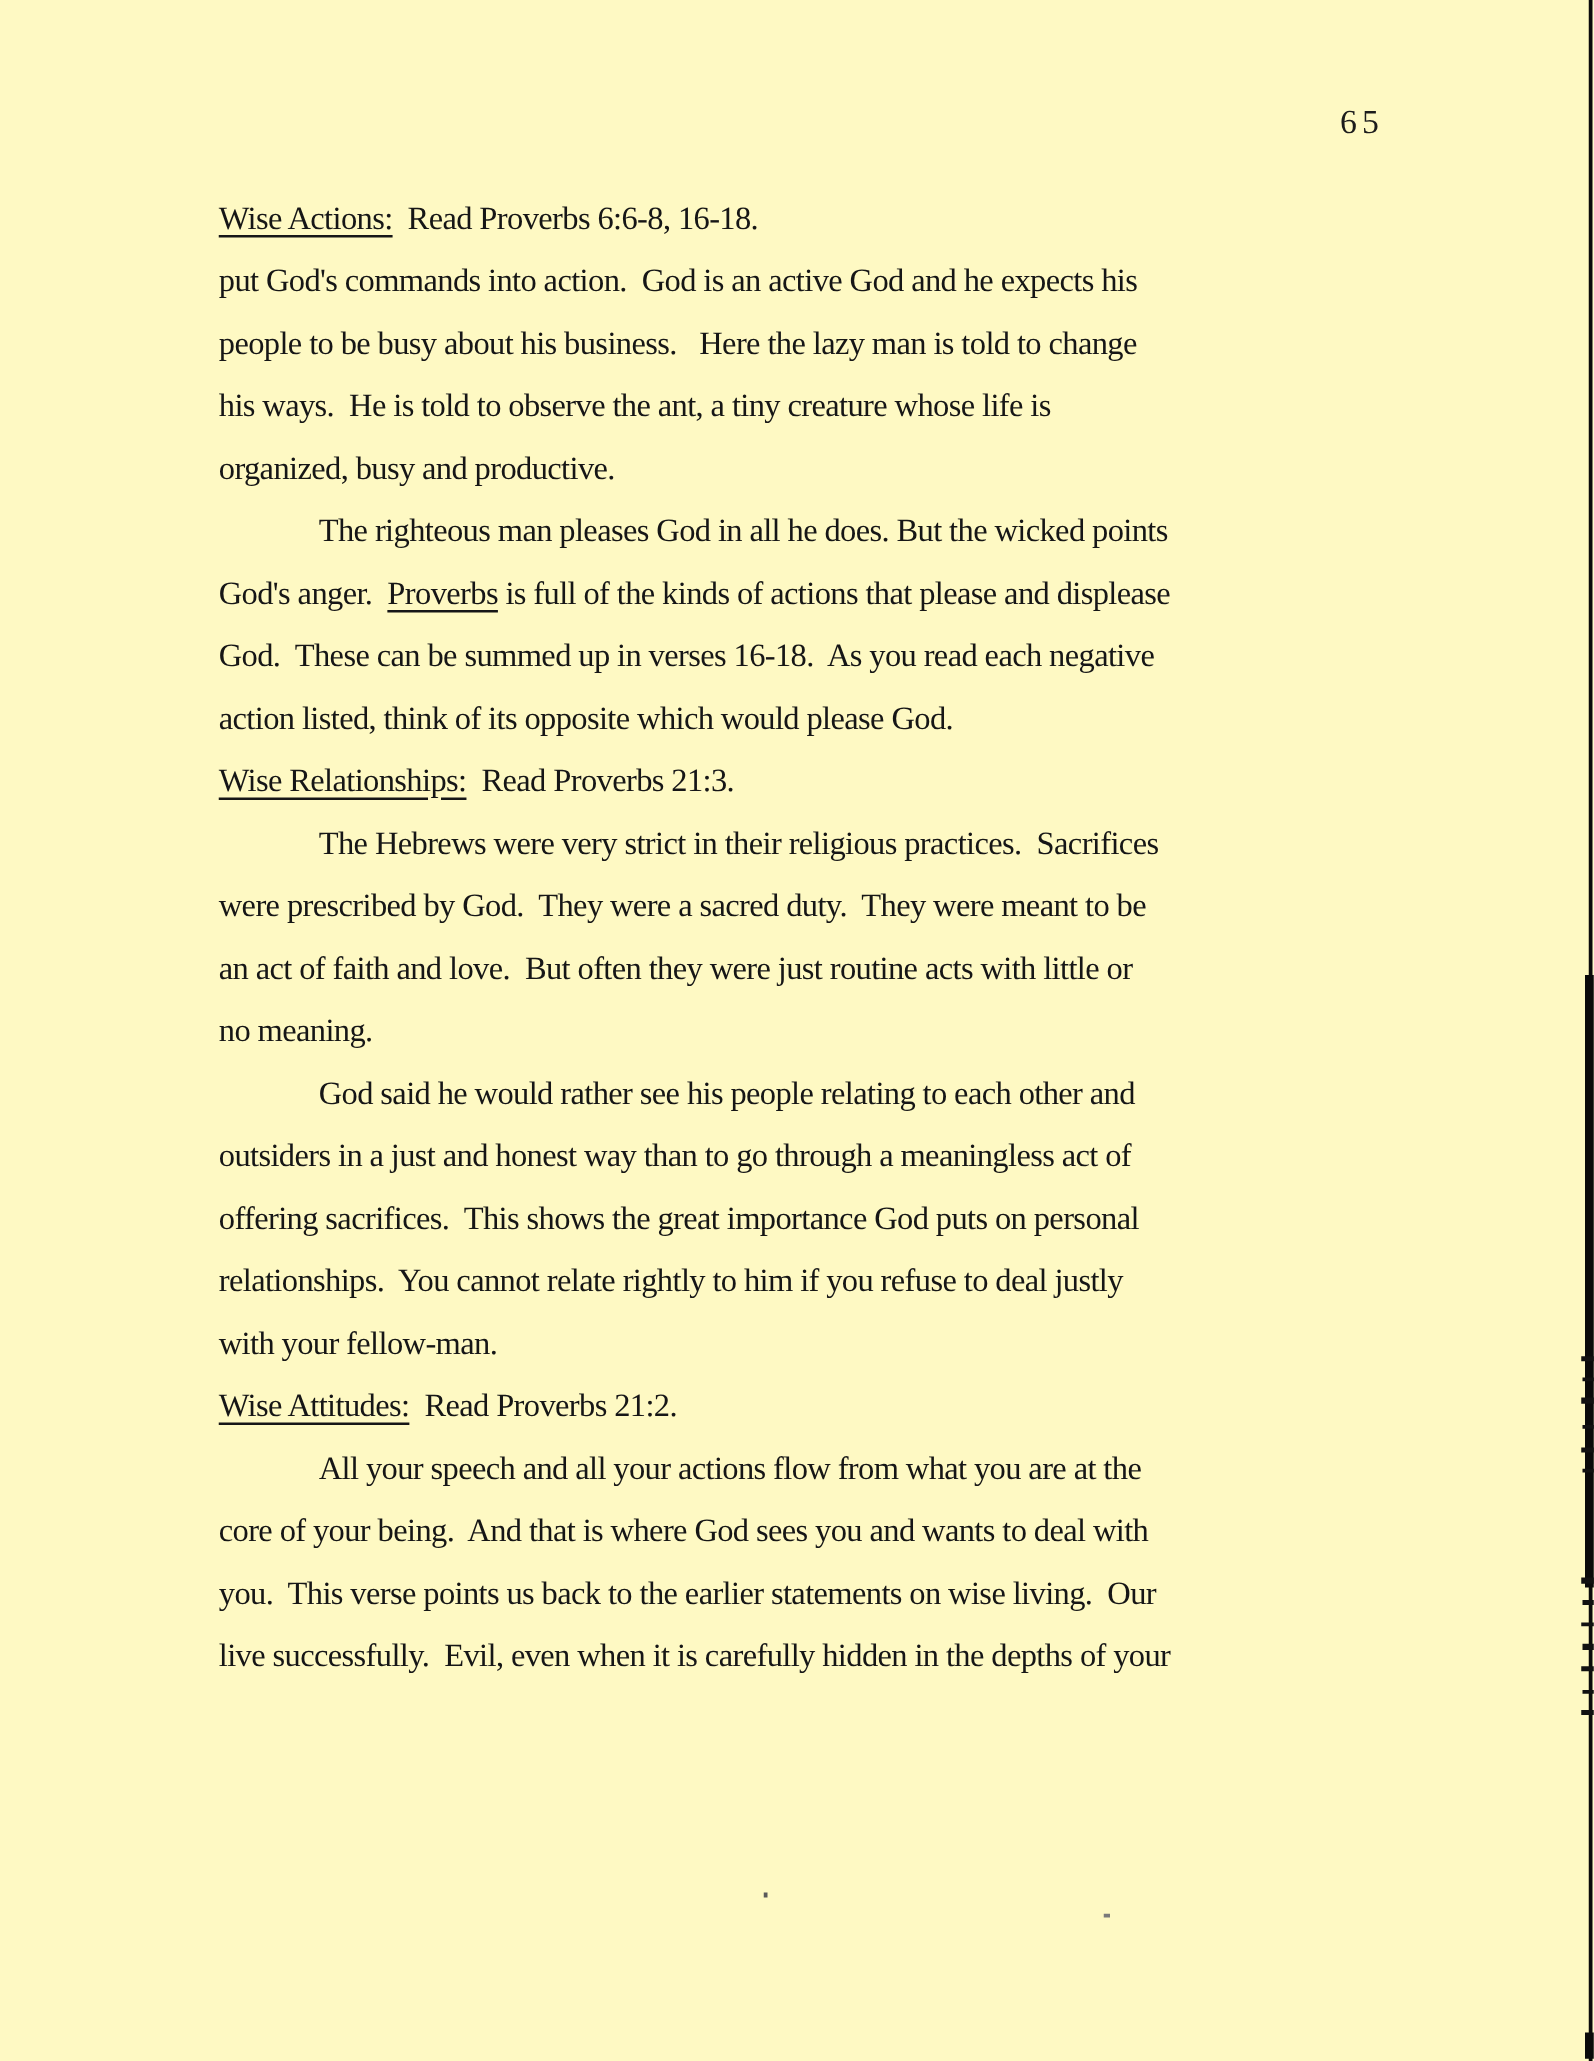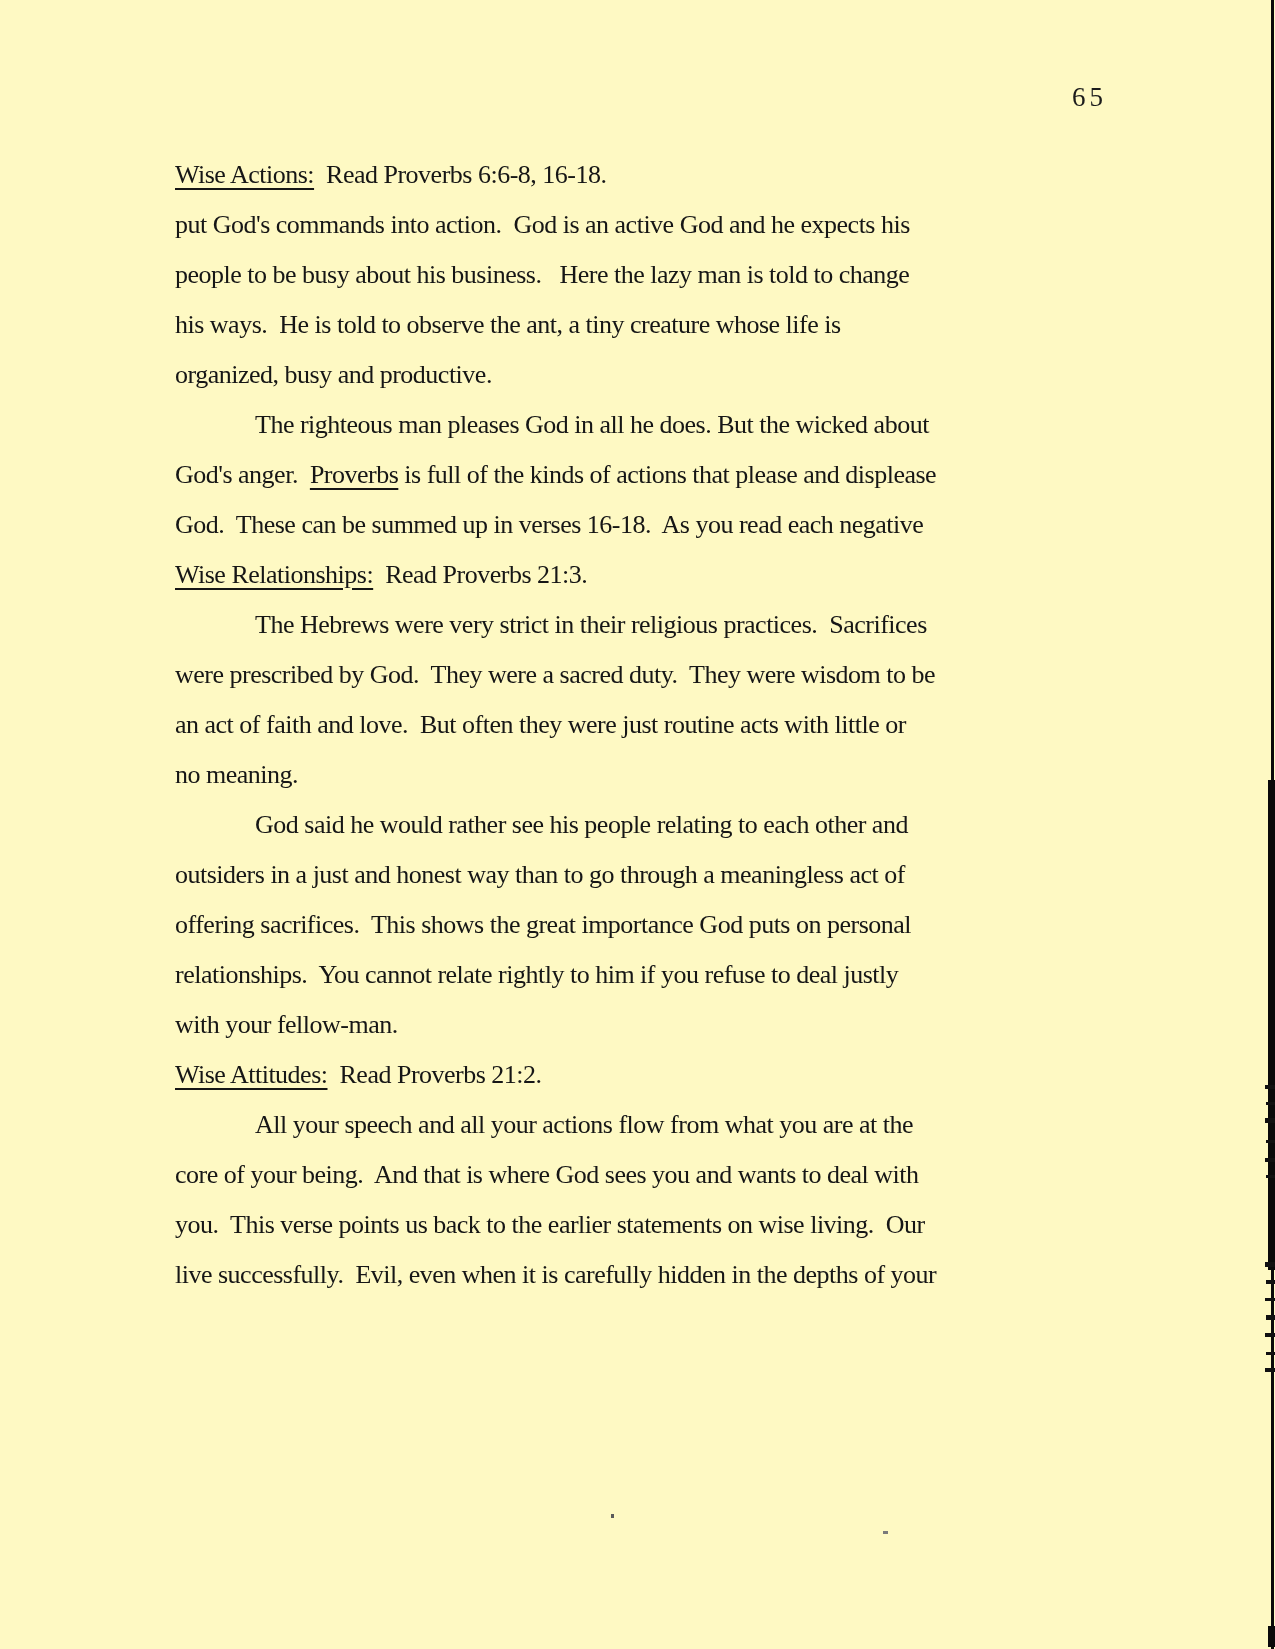--- a/index.html
+++ b/index.html
@@ -61,26 +61,27 @@
 
 <div class="page">
   <div class="page-number">65</div>
 
   <div class="text-block" id="lines-root">
       <div class="line"><span class="seg-underline">Wise Actions:</span><span>  Read Proverbs 6:6-8, 16-18.</span></div>
       <div class="line"><span>put God's commands into action.  God is an active God and he expects his</span></div>
       <div class="line"><span>people to be busy about his business.   Here the lazy man is told to change</span></div>
       <div class="line"><span>his ways.  He is told to observe the ant, a tiny creature whose life is</span></div>
       <div class="line"><span>organized, busy and productive.</span></div>
-      <div class="line indent"><span>The righteous man pleases God in all he does. But the wicked about</span></div>
+      <div class="line indent"><span>The righteous man pleases God in all he does. But the wicked points</span></div>
       <div class="line"><span>God's anger.  </span><span class="seg-underline">Proverbs</span><span> is full of the kinds of actions that please and displease</span></div>
       <div class="line"><span>God.  These can be summed up in verses 16-18.  As you read each negative</span></div>
+      <div class="line"><span>action listed, think of its opposite which would please God.</span></div>
       <div class="line"><span class="seg-underline">Wise Relationships:</span><span>  Read Proverbs 21:3.</span></div>
       <div class="line indent"><span>The Hebrews were very strict in their religious practices.  Sacrifices</span></div>
-      <div class="line"><span>were prescribed by God.  They were a sacred duty.  They were wisdom to be</span></div>
+      <div class="line"><span>were prescribed by God.  They were a sacred duty.  They were meant to be</span></div>
       <div class="line"><span>an act of faith and love.  But often they were just routine acts with little or</span></div>
       <div class="line"><span>no meaning.</span></div>
       <div class="line indent"><span>God said he would rather see his people relating to each other and</span></div>
       <div class="line"><span>outsiders in a just and honest way than to go through a meaningless act of</span></div>
       <div class="line"><span>offering sacrifices.  This shows the great importance God puts on personal</span></div>
       <div class="line"><span>relationships.  You cannot relate rightly to him if you refuse to deal justly</span></div>
       <div class="line"><span>with your fellow-man.</span></div>
       <div class="line"><span class="seg-underline">Wise Attitudes:</span><span>  Read Proverbs 21:2.</span></div>
       <div class="line indent"><span>All your speech and all your actions flow from what you are at the</span></div>
       <div class="line"><span>core of your being.  And that is where God sees you and wants to deal with</span></div>

